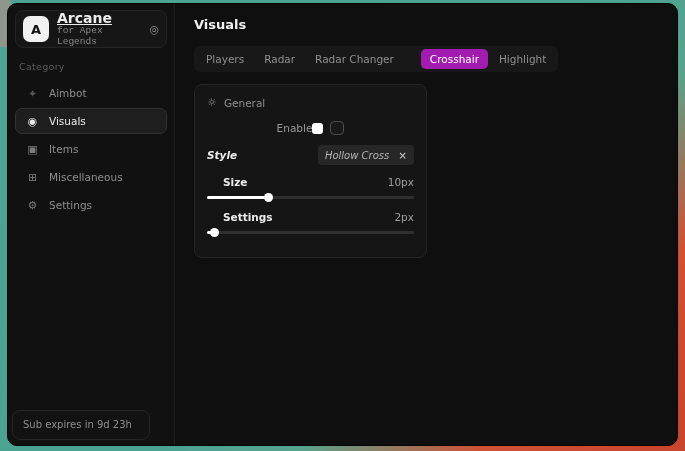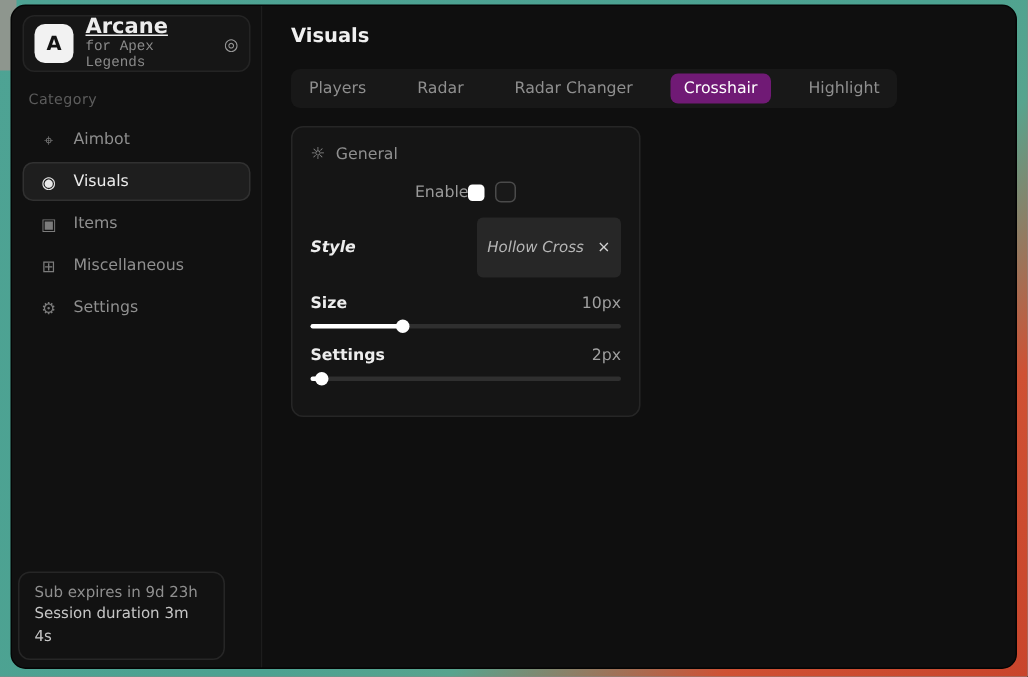--- a/index.html
+++ b/index.html
@@ -41,50 +41,50 @@
   .sub-box { position:absolute; left:4px; right:24px; bottom:5px;
     border:1px solid #262626; border-radius:8px; background:#121212;
     padding:7px 10px; line-height:1.45; }
   .sub-line1 { color:#8f8f8f; font-size:10px; }
   .sub-line2 { color:#c6c6c6; font-size:10px; }
 
   
   .main { flex:1; position:relative; background:#0f0f0f; padding:13px 0 0 19px; }
   .page-title { color:#f0f0f0; font-size:13px; font-weight:bold; margin-bottom:14px; }
 
-  .tab-bar { display:inline-flex; align-items:flex-start; gap:16px;
+  .tab-bar { display:inline-flex; align-items:flex-start; gap:2px;
     background:#181818; border-radius:6px; padding:3px; }
   .tab { color:#8f8f8f; font-size:10.5px; padding:4px 9px; border-radius:5px;
     cursor:pointer; white-space:nowrap; }
-  .tab.active { background:#701a75; color:#ffffff; }
+  .tab.active { background:#a21caf; color:#ffffff;margin-left:16px; }
 
   .card { margin-top:12px; width:233px; background:#151515;
     border:1px solid #262626; border-radius:8px; padding:11px 12px; }
   .card-head { display:flex; align-items:center; gap:7px; color:#8f8f8f;
     font-size:10.5px; margin-bottom:12px; }
   .card-head .sec-icon { font-size:11px; color:#8f8f8f; }
 
   .row { display:flex; align-items:center; justify-content:space-between; }
   .row-enable { margin-bottom:10px;justify-content:center; }
   .row-style { margin-bottom:11px;font-style:italic; }
   .lbl-dim { color:#9a9a9a; font-size:10.5px; }
   .lbl-strong { color:#ededed; font-size:10.5px; font-weight:bold; }
   .val { color:#9f9f9f; font-size:10.5px; }
 
   .enable-controls { display:flex; align-items:center; gap:7px; }
   .color-swatch { width:11px; height:11px; border-radius:3px; background:#ffffff; cursor:pointer; }
   .checkbox { width:14px; height:14px; border-radius:4px; border:1.5px solid #4a4a4a;
     background:#191919; cursor:pointer; }
 
   .select-pill { display:flex; align-items:center; gap:9px; background:#272727;
-    border-radius:4px; padding:14px 7px; cursor:pointer; }
+    border-radius:4px; padding:4px 7px; cursor:pointer; }
   .select-pill .sel-val { color:#b5b5b5; font-size:10px; }
   .select-pill .clear-x { color:#d2d2d2; font-size:10.5px; cursor:pointer; }
 
-  .slider-row { margin-bottom:5px; }
+  .slider-row { margin-bottom:5px;margin-left:16px; }
   .slider { position:relative; height:9px; margin:4px 0 9px 0; cursor:pointer; }
   .slider-track { position:absolute; left:0; right:0; top:3px; height:3px;
     border-radius:2px; background:#2f2f2f; }
   .slider-fill { position:absolute; left:0; top:3px; height:3px;
     border-radius:2px; background:#ffffff; }
   .slider-thumb { position:absolute; right:-4px; top:-3px; width:9px; height:9px;
     border-radius:50%; background:#ffffff; }
 </style>
 </head>
 <body>
@@ -127,21 +127,20 @@
           <span>Miscellaneous</span>
         </div>
         <div class="nav-item">
           <span class="nav-icon">⚙</span>
           <span>Settings</span>
         </div>
       </nav>
 
       <div class="sub-box">
         <div class="sub-line1">Sub expires in 9d 23h</div>
-        <div class="sub-line2">Session duration 3m 4s</div>
       </div>
     </aside>
 
     <main class="main">
       <div class="page-title">Visuals</div>
 
       <div class="tab-bar">
         <div class="tab">Players</div>
         <div class="tab">Radar</div>
         <div class="tab">Radar Changer</div>

